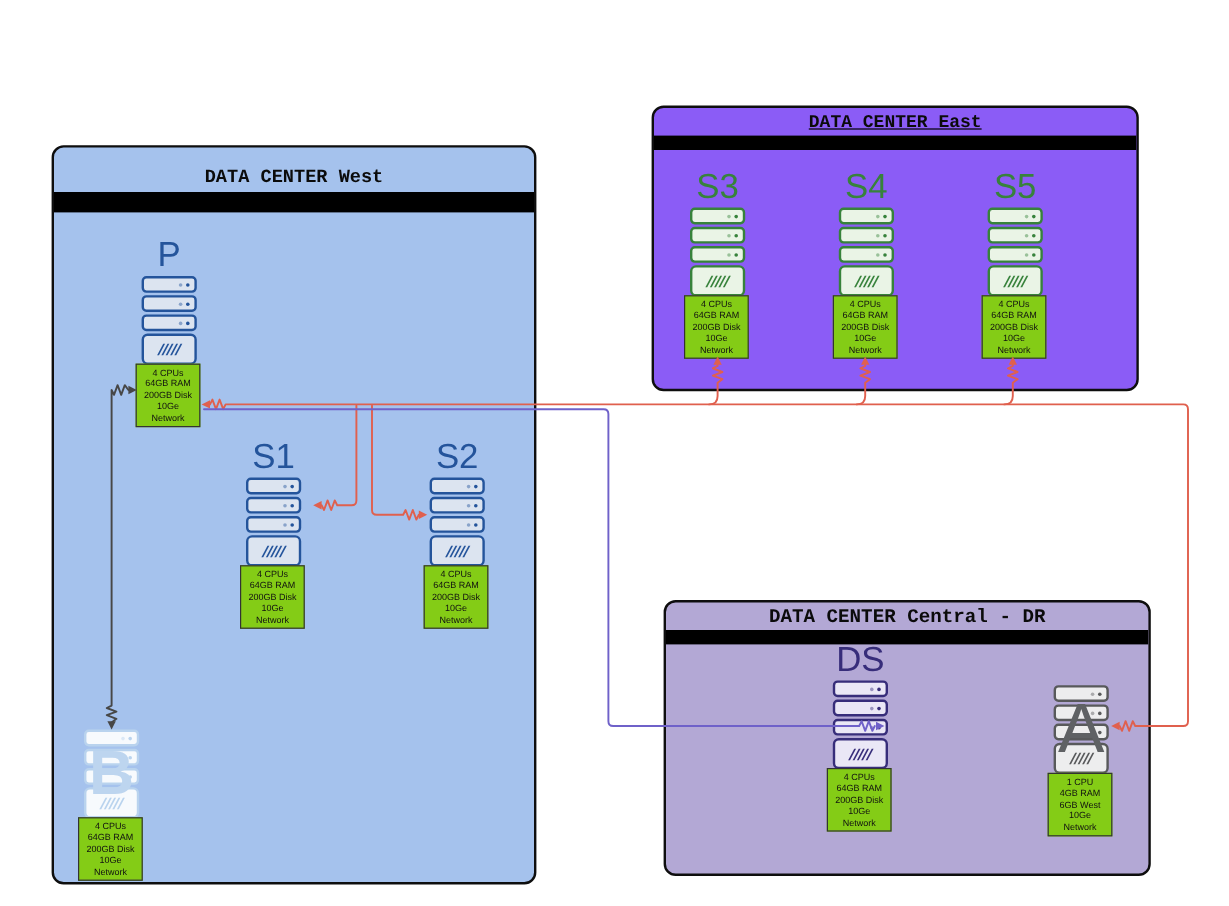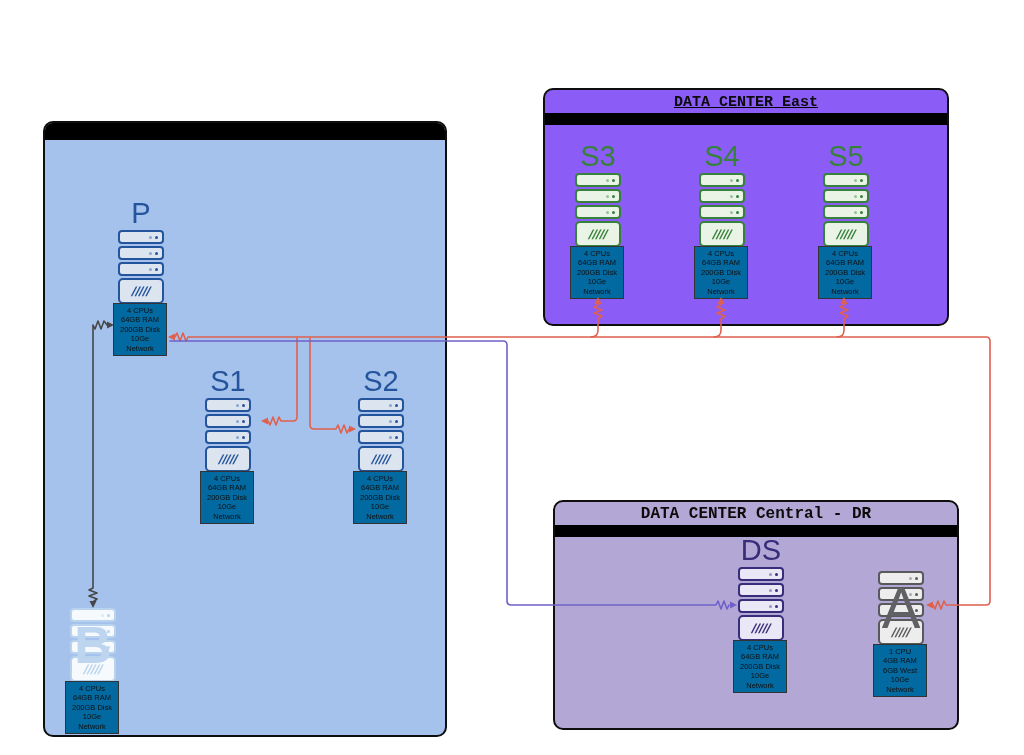--- a/index.html
+++ b/index.html
@@ -30,21 +30,21 @@
   .unit{box-sizing:border-box;height:14px;border:2px solid var(--stroke);border-radius:4px;
         background:var(--fill);margin-bottom:2px;position:relative;}
   .d{position:absolute;top:4px;width:3px;height:3px;border-radius:50%;background:var(--stroke);}
   .d1{right:10px;opacity:.45;}
   .d2{right:4px;}
   .base{box-sizing:border-box;height:26px;border:2px solid var(--stroke);border-radius:5px;
         background:var(--fill);display:flex;align-items:center;justify-content:center;}
   .hatch{font-style:italic;font-weight:bold;font-size:13px;letter-spacing:0px;
          color:var(--stroke);transform:skewX(-8deg);}
   .spec{position:absolute;left:-5px;top:73px;width:54px;box-sizing:border-box;
-        background:#0369a1;border:1px solid #333;text-align:center;
+        background:#84cc16;border:1px solid #333;text-align:center;
         font-size:7.5px;line-height:9.4px;color:#111;padding:2px 0;}
   .overlay-letter{position:absolute;left:0;top:0;width:100%;height:74px;
         display:flex;align-items:center;justify-content:center;z-index:3;
         font-size:58px;line-height:58px;pointer-events:none;}
 
   .scheme-blue  {--stroke:#24549b;--fill:#dce4f0;}
   .scheme-green {--stroke:#37823b;--fill:#eaf4e6;}
   .scheme-indigo{--stroke:#372d7a;--fill:#eae7f6;}
   .scheme-gray  {--stroke:#58595b;--fill:#ededee;}
   .scheme-ghost {--stroke:#b9d3ee;--fill:#f7fafd;}
@@ -60,20 +60,21 @@
   .ah-red{fill:#e0604e;}
   .ah-purple{fill:#6f61c9;}
   .ah-gray{fill:#474747;}
 </style>
 </head>
 <body>
 
 <div id="stage">
 
   <div class="dc dc-west">
+    <div class="dc-title">DATA CENTER West</div>
     <div class="dc-bar"></div>
   </div>
   <div class="dc dc-east">
     <div class="dc-title">DATA CENTER East</div>
     <div class="dc-bar"></div>
   </div>
   <div class="dc dc-central">
     <div class="dc-title">DATA CENTER Central - DR</div>
     <div class="dc-bar"></div>
   </div>
@@ -267,21 +268,21 @@
     </div>
     <div class="spec">
         <div>4 CPUs</div>
         <div>64GB RAM</div>
         <div>200GB Disk</div>
         <div>10Ge</div>
         <div>Network</div>
       </div>
   </div>
 
-  <div class="server scheme-indigo" style="left:738px;top:567px">
+  <div class="server scheme-indigo" style="left:694px;top:567px">
     <div class="srv-label">DS</div>
     <div class="srv-icon">
       <div class="unit">
           <span class="d d1"></span>
           <span class="d d2"></span>
         </div>
       <div class="unit">
           <span class="d d1"></span>
           <span class="d d2"></span>
         </div>

